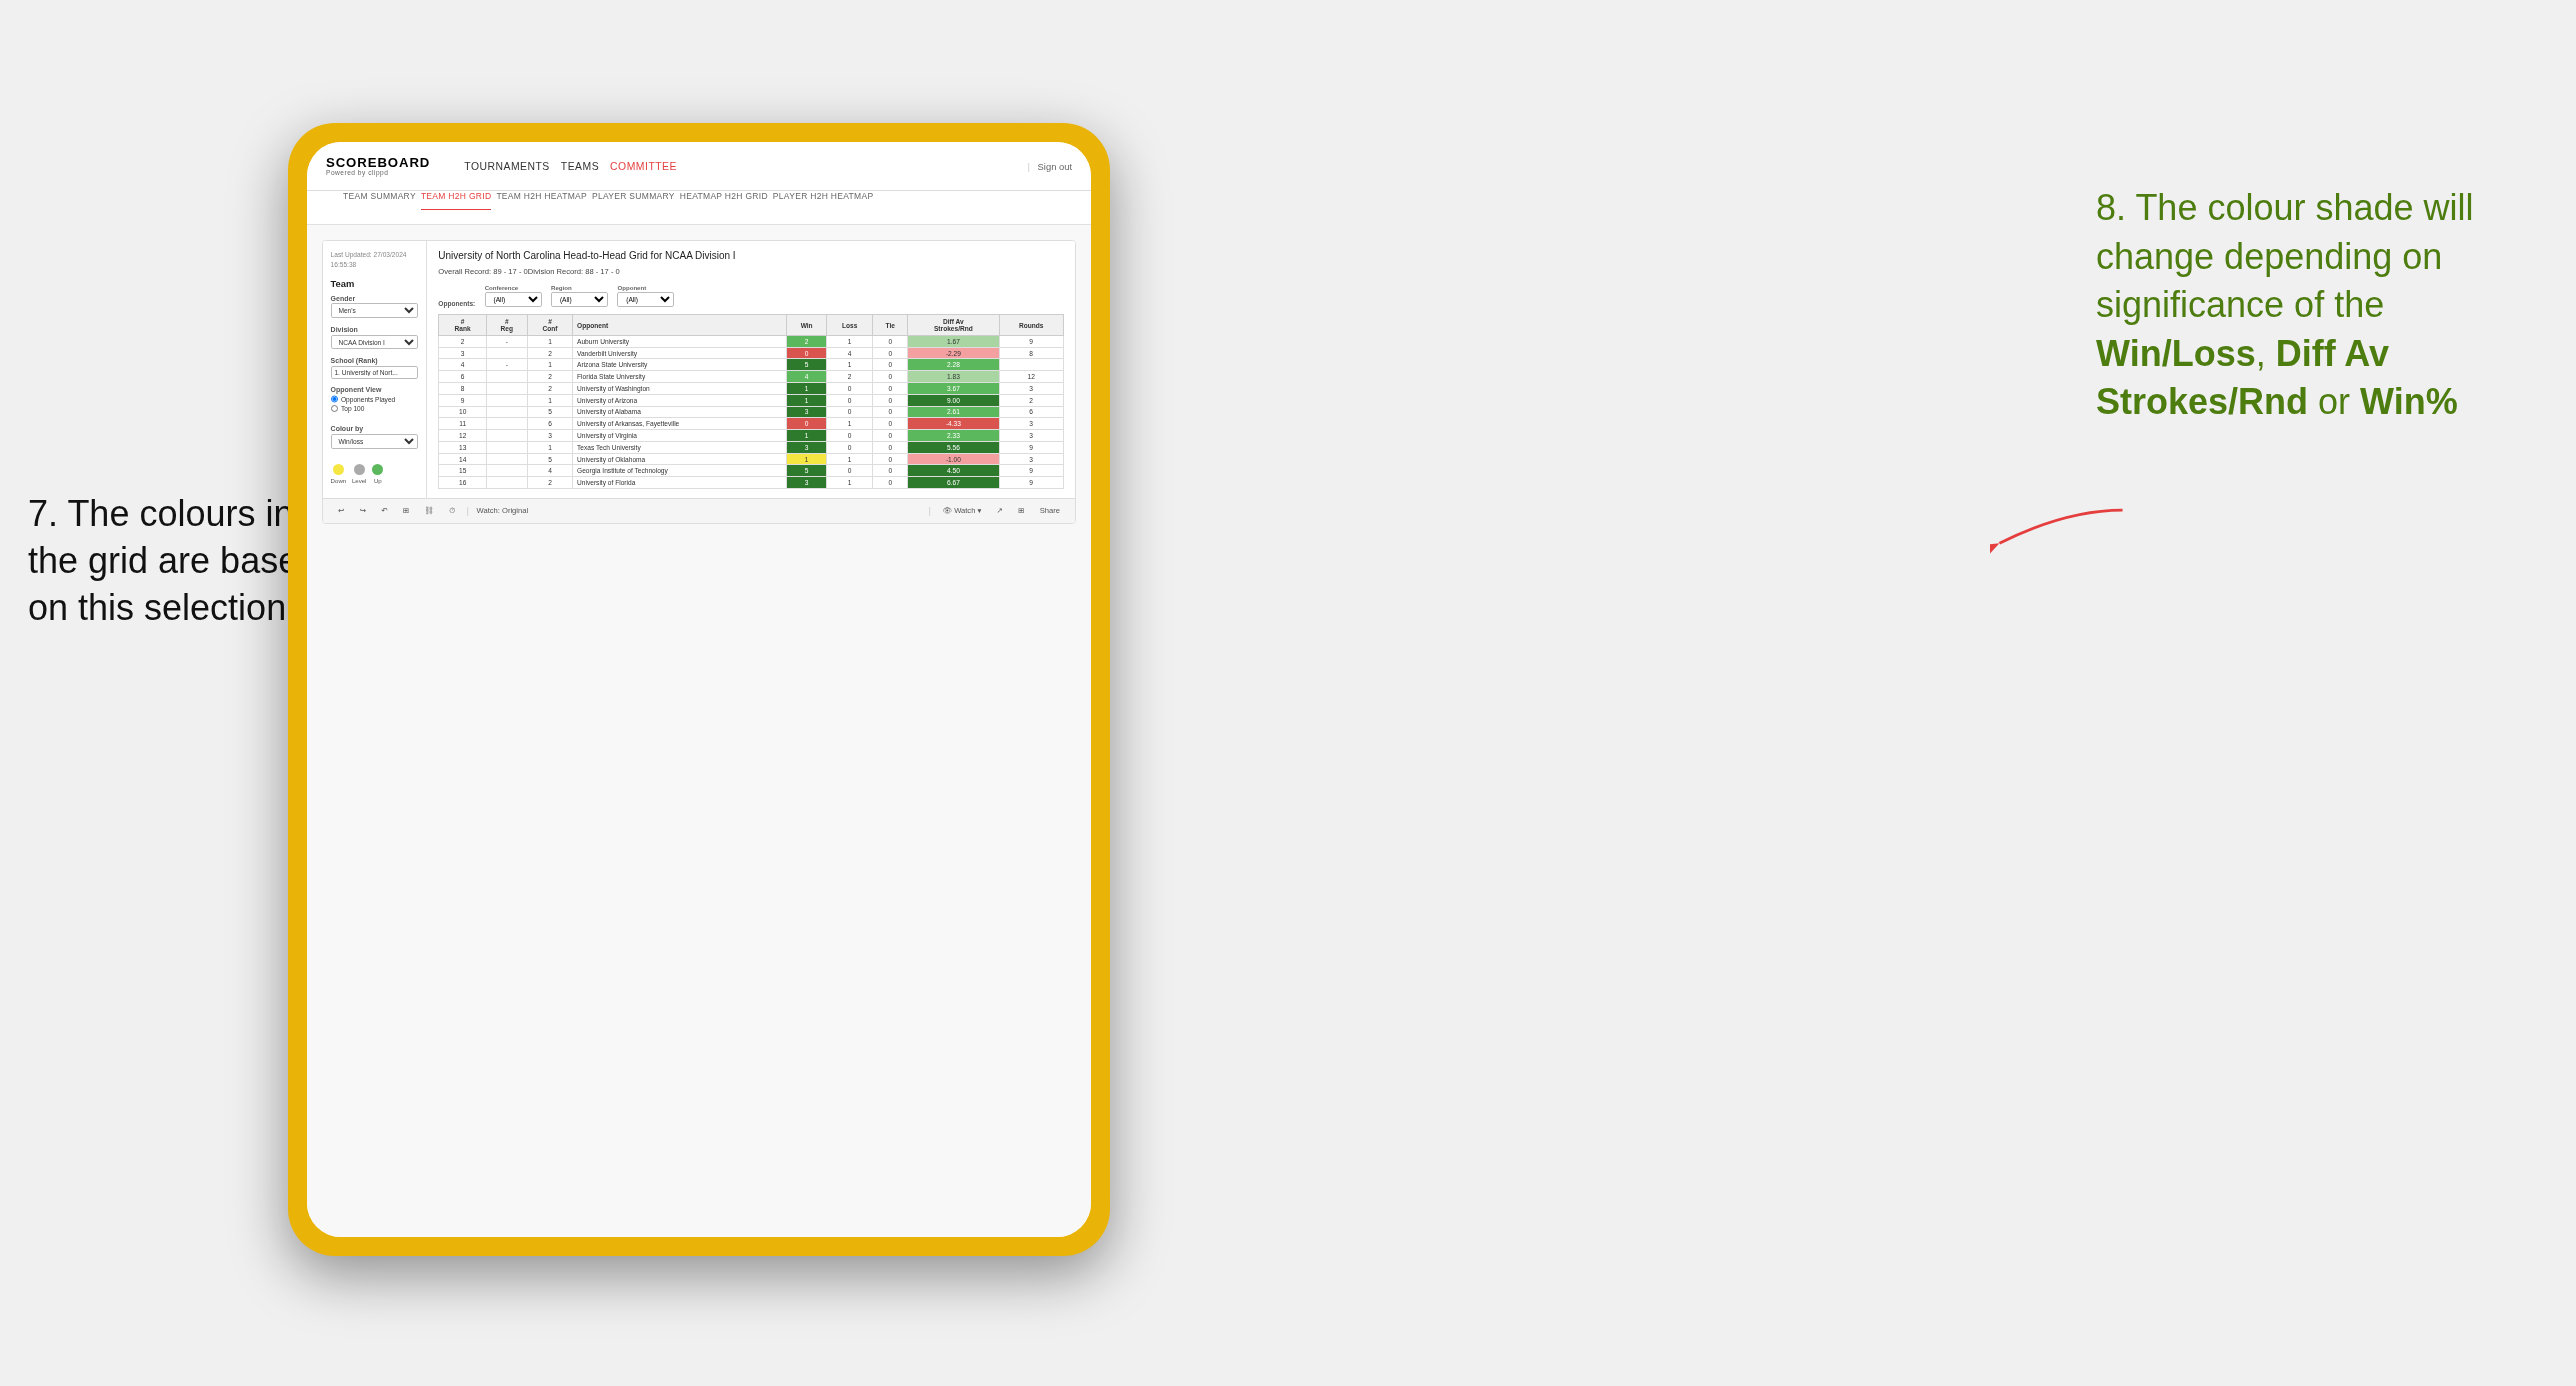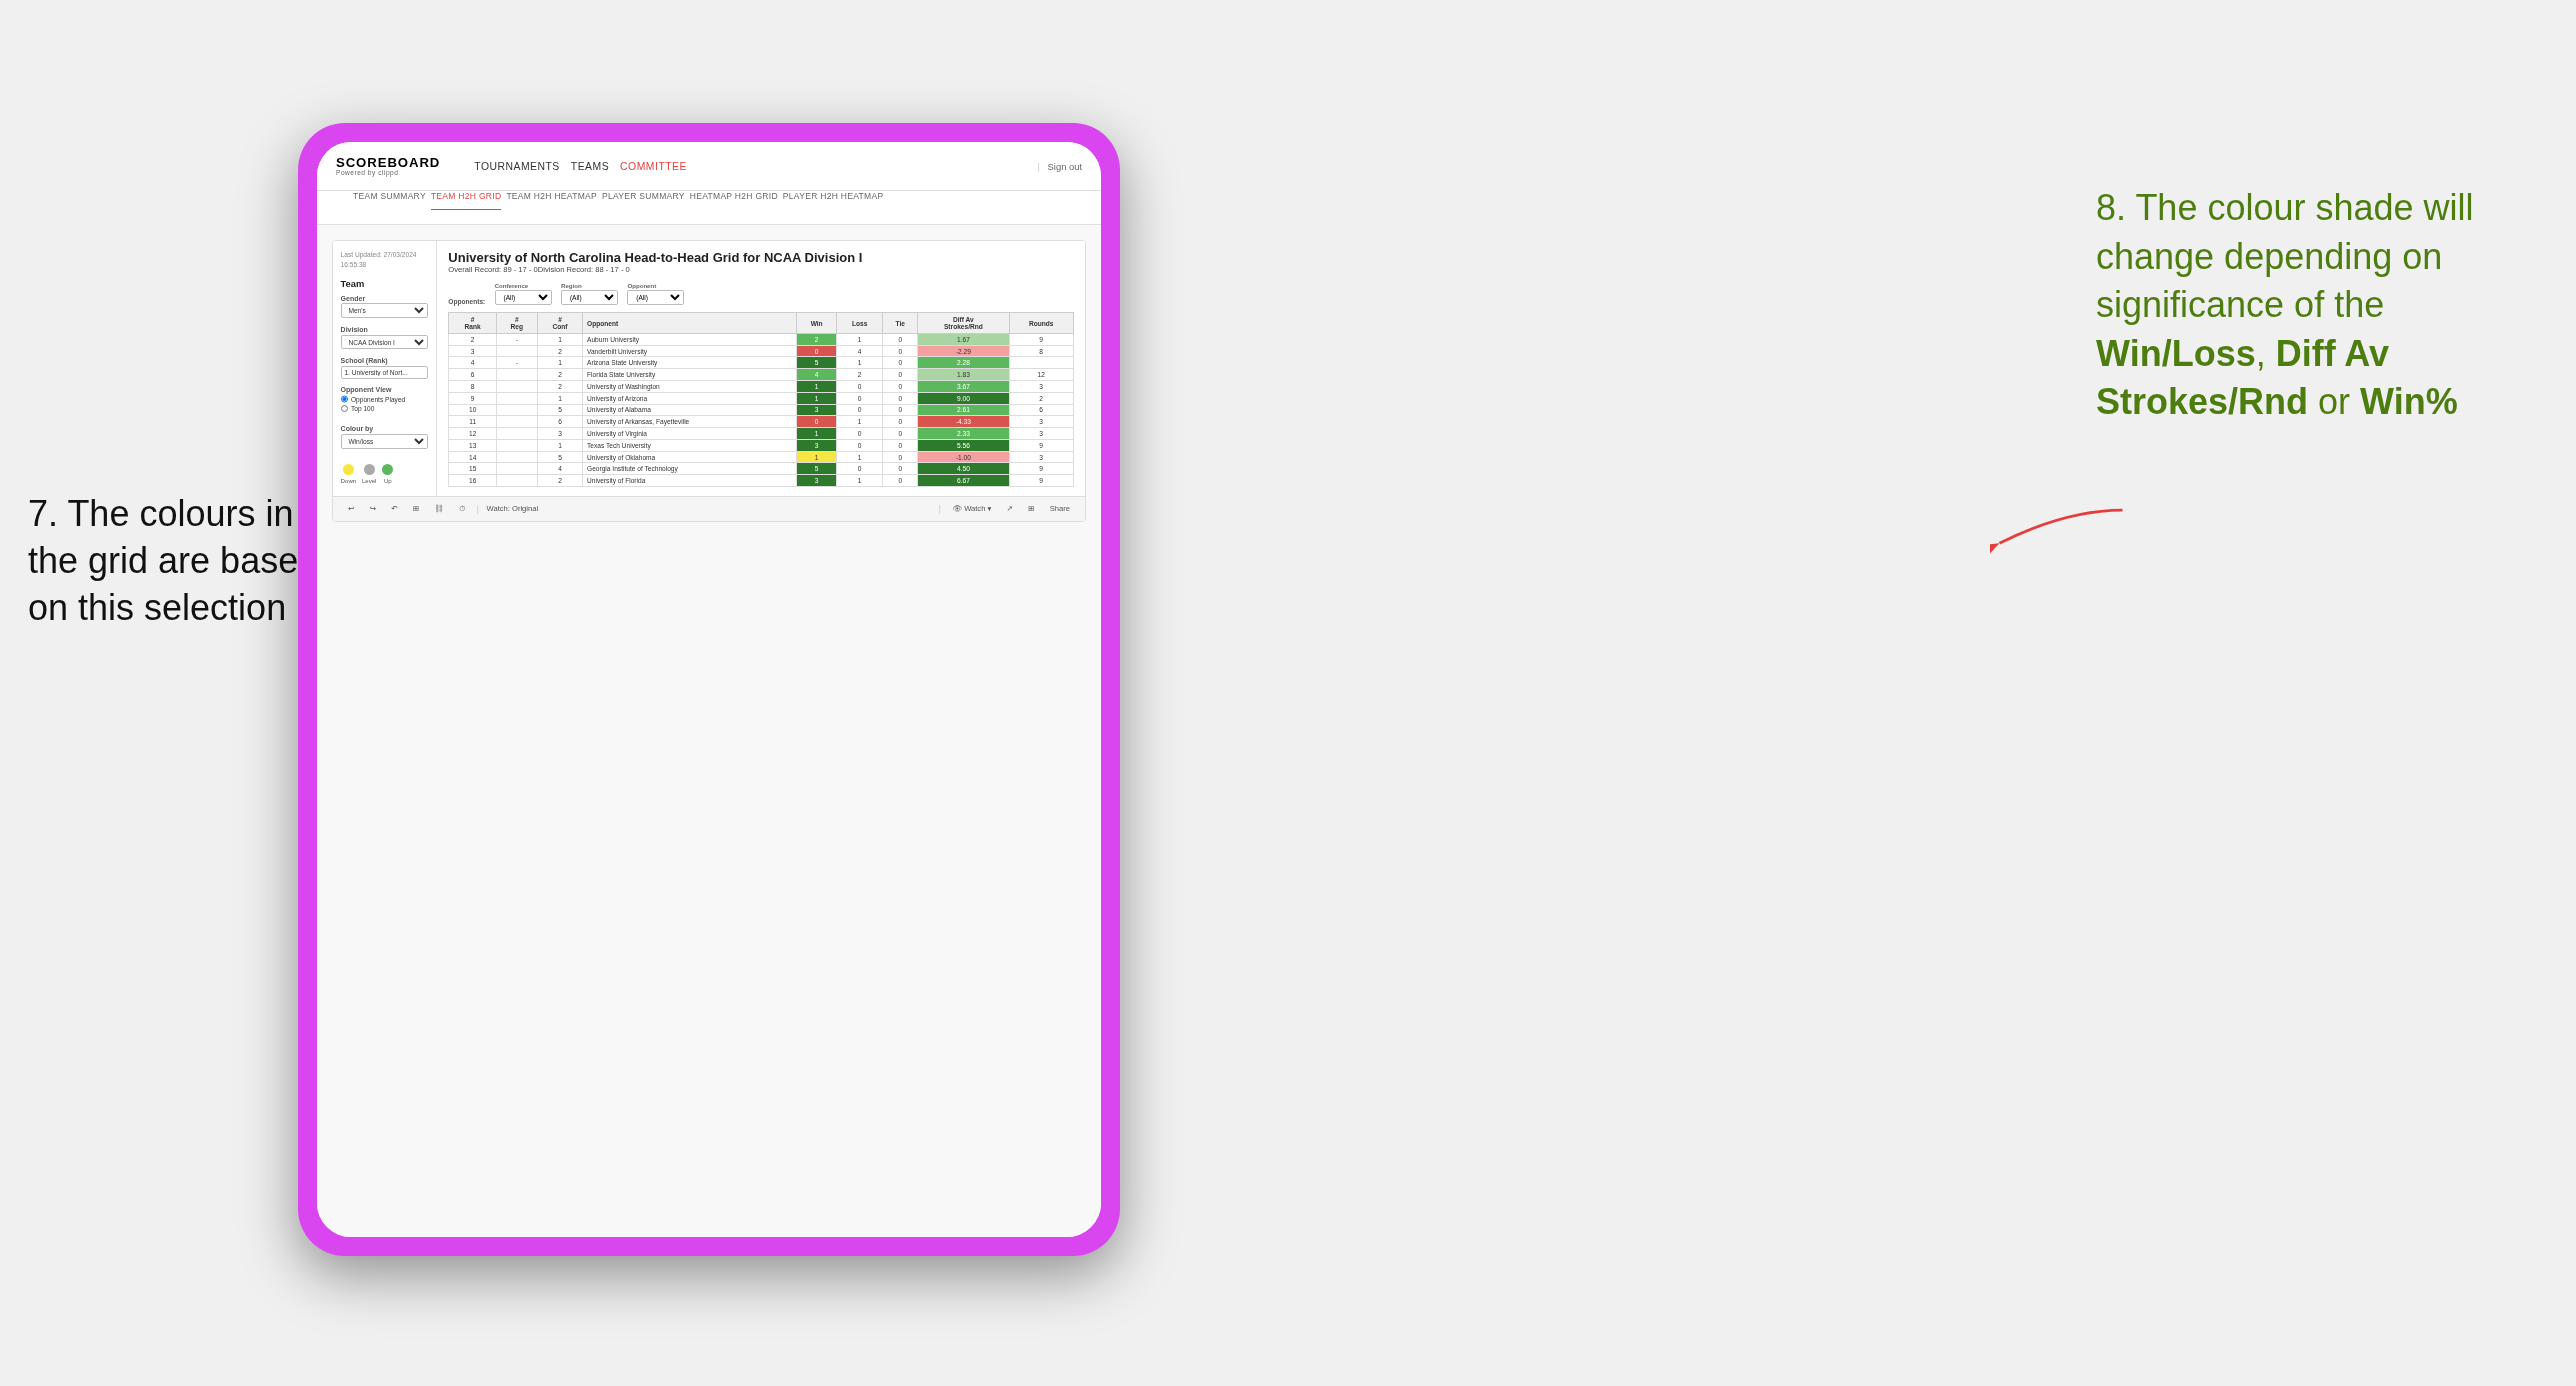--- a/index.html
+++ b/index.html
@@ -36,25 +36,25 @@
       color: #4d7c0f;
       margin-top: 38px;
     }
     .annotation-right strong {
       font-weight: 700;
     }
 
     
     .tablet-frame {
       position: absolute;
-      left: 298px;
+      left: 288px;
       top: 123px;
       width: 822px;
       height: 1133px;
-      background: #d946ef;
+      background: #eab308;
       border-radius: 47px;
       box-shadow: 0 19px 57px rgba(0,0,0,0.4);
       padding: 19px;
     }
 
     .tablet-screen {
       width: 100%;
       height: 100%;
       background: #fff;
       border-radius: 34px;
@@ -239,24 +239,24 @@
     }
 
     
     .main-panel {
       flex: 1;
       padding: 9.4px 11.3px;
       overflow: hidden;
     }
 
     .grid-title {
-      font-size: 13px;
-      font-weight: 700;
+      font-size: 10px;
+      font-weight: 400;
       color: #222;
-      margin-bottom: 0;
+      margin-bottom: 6px;
     }
 
     .grid-subtitle {
       display: flex;
       font-size: 7.6px;
       color: #444;
       margin-bottom: 7.6px;
     }
 
     .filter-row {

